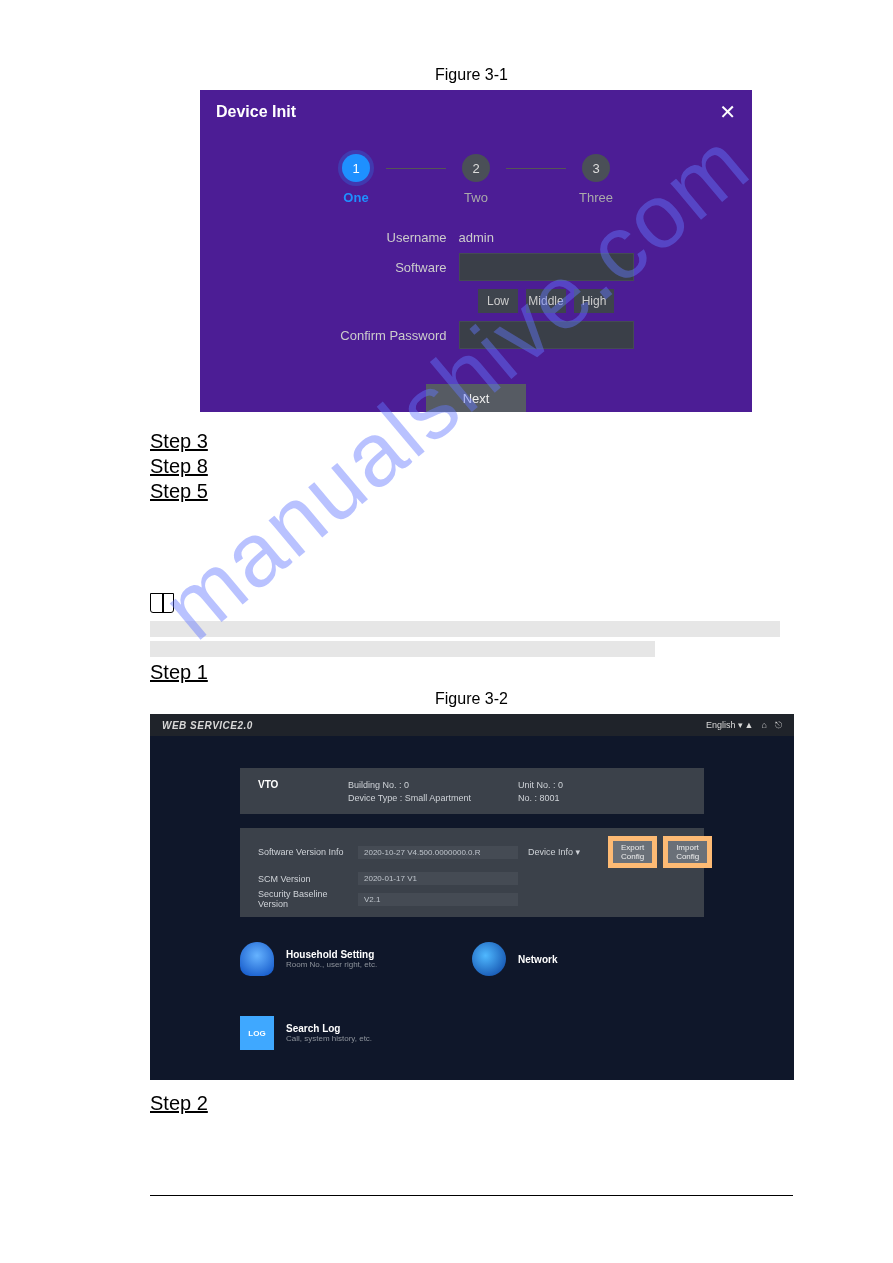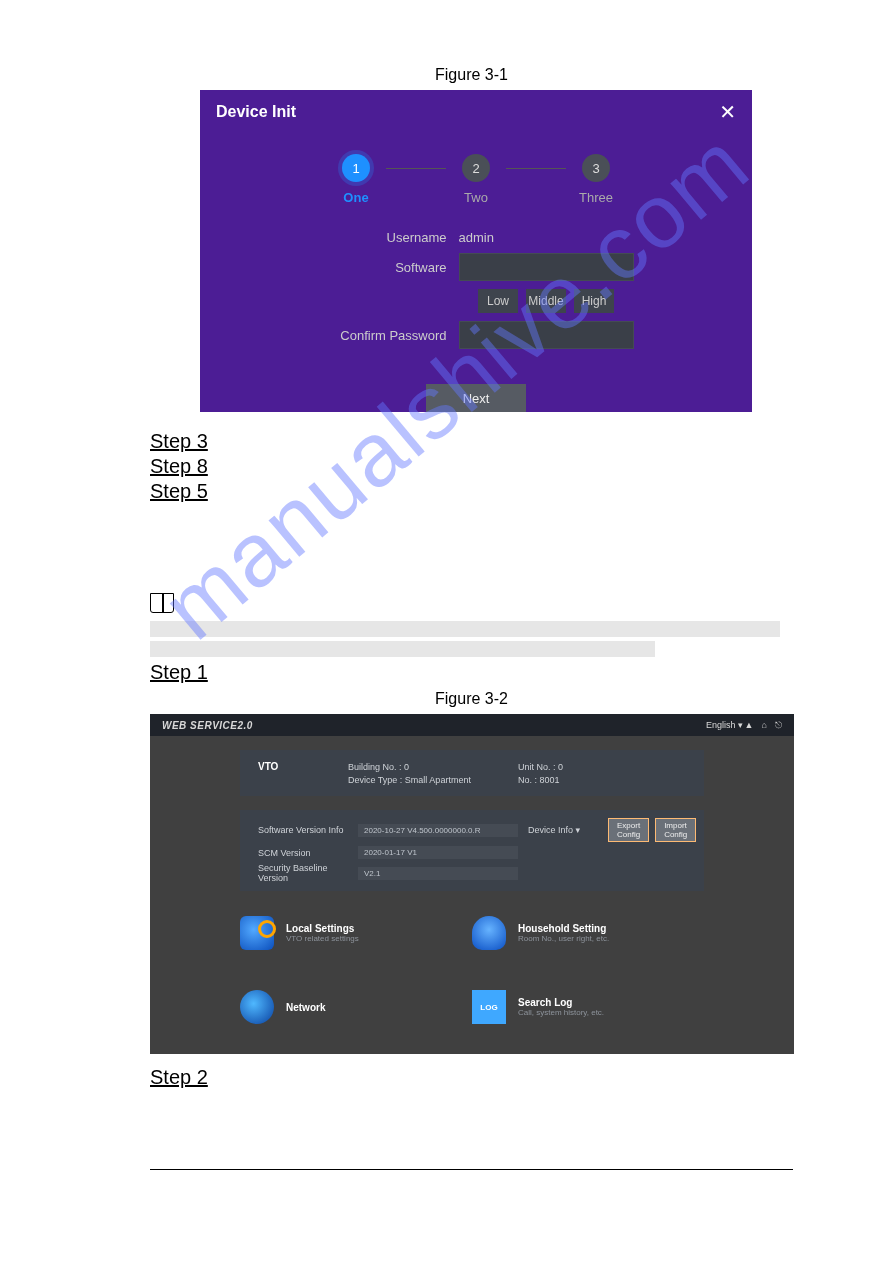--- a/index.html
+++ b/index.html
@@ -174,56 +174,56 @@
     background: #000;
   }
   .gray-bar {
     background: #e6e6e6;
     height: 16px;
     margin-bottom: 4px;
   }
   
   .ws {
     width: 644px;
-    background: #404040;
+    background: #0f172a;
     color: #cfd3d8;
     font-size: 10px;
     margin-top: 6px;
   }
   .ws-top {
     height: 22px;
     background: #1f232a;
     display: flex;
     align-items: center;
     justify-content: space-between;
     padding: 0 12px;
     color: #d8d8d8;
   }
   .ws-logo { font-style: italic; font-weight: bold; font-size: 10px; letter-spacing: 0.5px; }
   .ws-top-right { display: flex; align-items: center; gap: 2px; font-size: 9px; }
   .ws-top-icons { display: flex; gap: 8px; }
-  .ws-body { padding: 14px 90px 30px; }
+  .ws-body { padding: 32px 90px 30px; }
   .ws-panel {
     background: #3b414a;
     padding: 8px 18px;
     margin-bottom: 14px;
     font-size: 9px;
   }
   .ws-panel-row {
     display: flex;
     align-items: center;
     gap: 30px;
     margin: 3px 0;
   }
   .ws-strong { color: #fff; font-weight: bold; font-size: 10px; }
   .ws-info-grid { display: grid; grid-template-columns: 100px 160px 90px 1fr; row-gap: 4px; align-items: center; }
   .ws-info-val { background: #454b54; padding: 2px 6px; font-size: 8px; color: #bfc5cc; }
   .ws-mini-btn {
     background: #6a7078;
-    border: 1px solid #fdba74;
+    border: 5px solid #fdba74;
     color: #eee;
     font-size: 8px;
     padding: 2px 8px;
   }
   .ws-tiles {
     display: grid;
     grid-template-columns: 1fr 1fr;
     row-gap: 40px;
     margin-top: 25px;
   }
@@ -354,27 +354,20 @@
             <div></div>
           <div>Security Baseline Version</div>
           <div class="ws-info-val">V2.1</div>
           <div></div>
             <div></div>
         </div>
       </div>
 
       <div class="ws-tiles">
         <div class="ws-tile">
-          <div class="ws-tile-icon icon-gear"></div>
-          <div class="ws-tile-text">
-            <div class="ws-tile-title">Local Settings</div>
-            <div class="ws-tile-sub">VTO related settings</div>
-          </div>
-        </div>
-        <div class="ws-tile">
           <div class="ws-tile-icon icon-person"></div>
           <div class="ws-tile-text">
             <div class="ws-tile-title">Household Setting</div>
             <div class="ws-tile-sub">Room No., user right, etc.</div>
           </div>
         </div>
         <div class="ws-tile">
           <div class="ws-tile-icon icon-globe"></div>
           <div class="ws-tile-text">
             <div class="ws-tile-title">Network</div>

